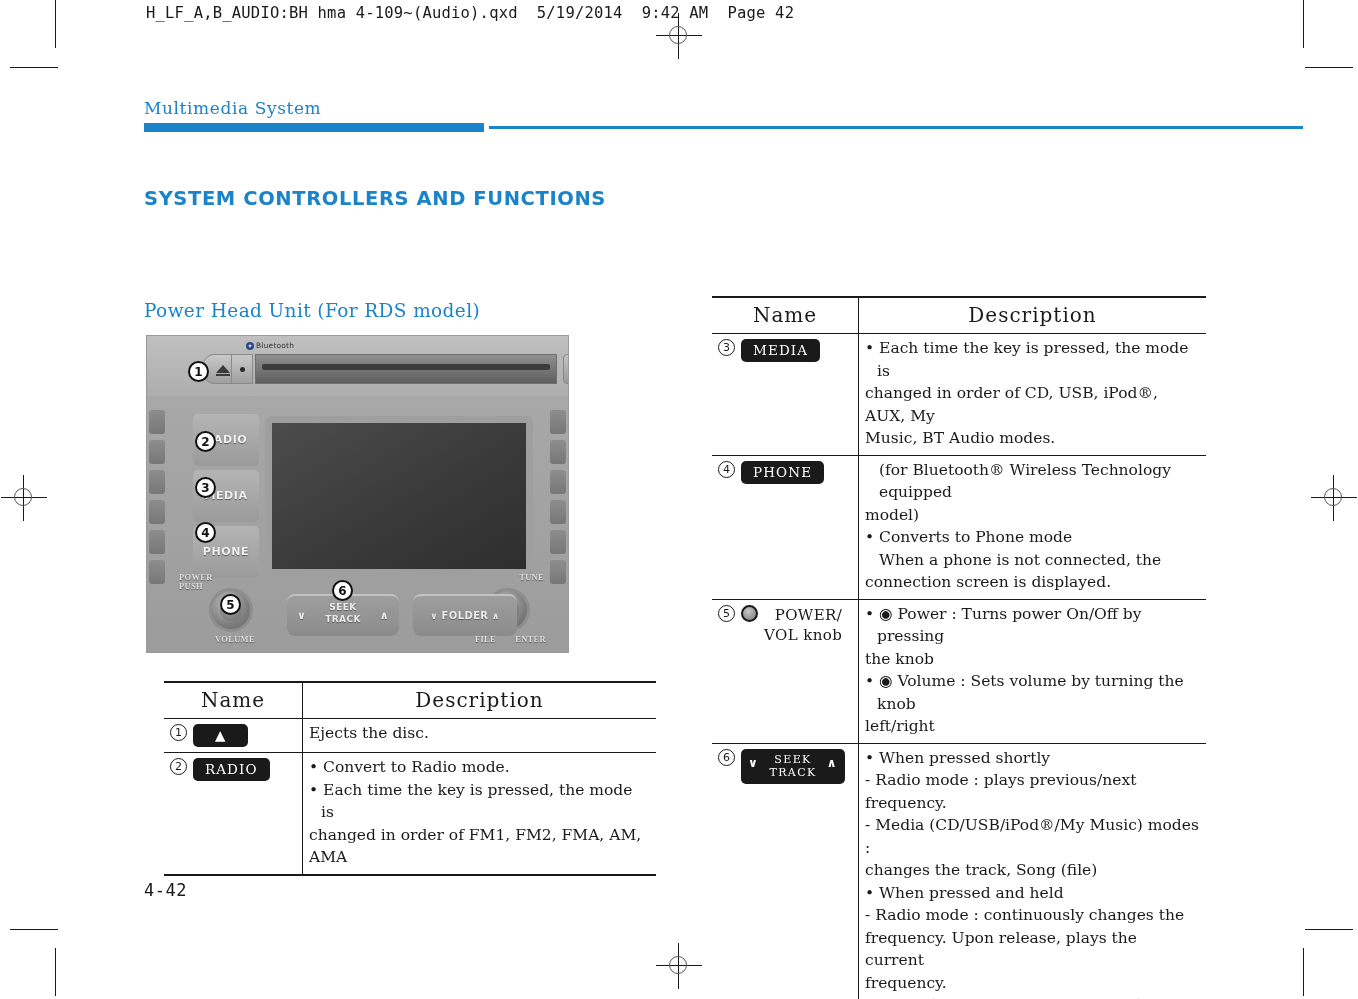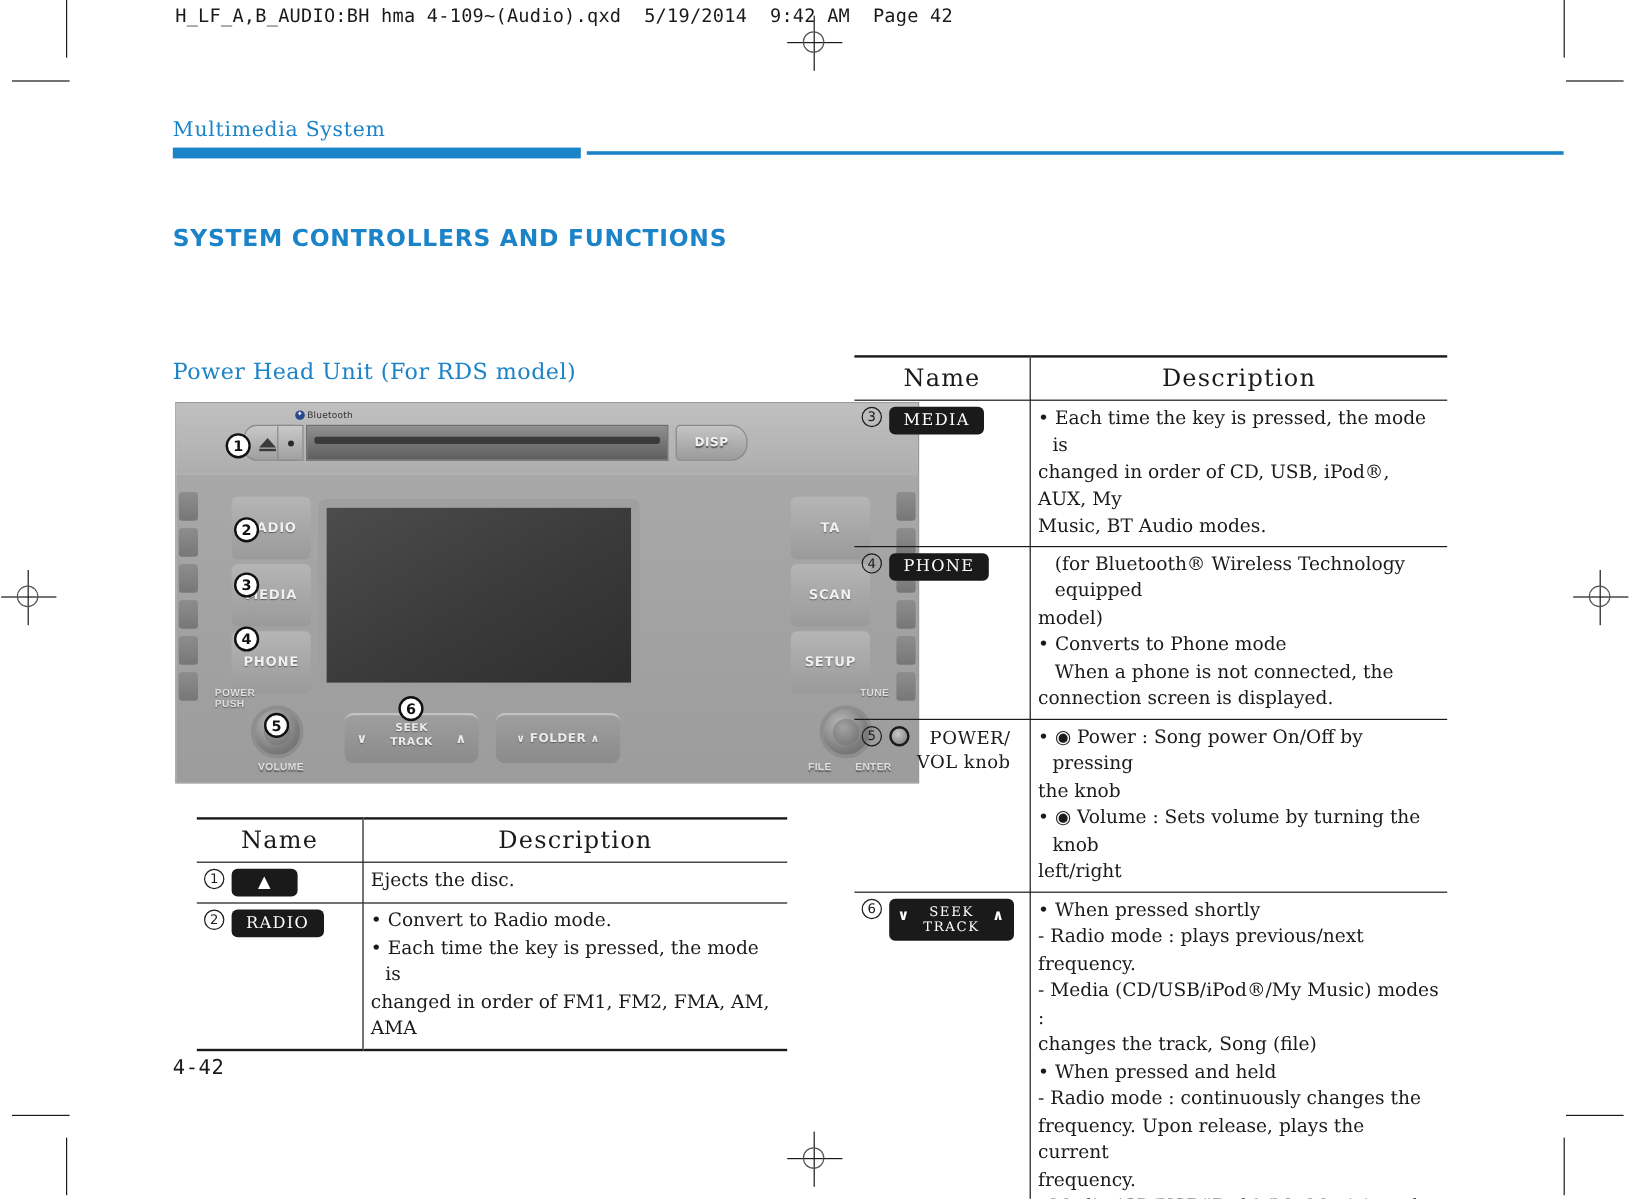--- a/index.html
+++ b/index.html
@@ -106,21 +106,21 @@
     font-family: "DejaVu Serif", serif;
     font-size: 18.5px;
     color: #1b83c8;
     letter-spacing: 0.4px;
   }
 
   
   #headunit {
     position: absolute;
     left: 146px; top: 335px;
-    width: 620px; height: 318px;
+    width: 423px; height: 318px;
     border: 1px solid #9a9a9a;
     background: linear-gradient(180deg,#b4b4b4 0%, #a9a9a9 48%, #9d9d9d 100%);
     box-sizing: border-box;
     overflow: hidden;
   }
   .hu-topband {
     position:absolute; left:0; top:0; width:100%; height:58px;
     background: linear-gradient(180deg,#c0c0c0 0%, #aeaeae 100%);
   }
   .hu-bt {
@@ -194,21 +194,21 @@
   .hu-sidekeys.l { left:46px; } .hu-sidekeys.r { right:40px; }
   .hu-key {
     height:52px; margin-bottom:4px;
     background:linear-gradient(180deg,#b5b5b5,#9a9a9a);
     border-radius:5px;
     font-family:"DejaVu Sans", sans-serif; font-size:11px; font-weight:bold;
     color:#f0f0f0; text-align:center; line-height:52px; letter-spacing:.6px;
     text-shadow:0 1px 1px #5c5c5c;
   }
   .hu-lab {
-    position:absolute; font-family:Liberation Sans, sans-serif;
+    position:absolute; font-family:Liberation Serif, serif;
     font-size:8.5px; font-weight:bold; color:#dedede; letter-spacing:.3px;
     text-shadow:0 1px 1px #5c5c5c;
     text-align:right;
   }
   .hu-knob {
     position:absolute; width:44px; height:44px; border-radius:50%;
     background: radial-gradient(circle at 38% 32%, #b9b9b9, #7d7d7d 62%, #646464 100%);
     border:3px solid #8e8e8e; box-sizing:border-box;
   }
   .hu-knob:after{
@@ -392,25 +392,20 @@
       </div>
 
       <div class="hu-sidekeys l">
         <div class="hu-key">RADIO</div>
         <div class="hu-key">MEDIA</div>
         <div class="hu-key">PHONE</div>
       </div>
 
       <div class="hu-screen"></div>
 
-      <div class="hu-sidekeys r">
-        <div class="hu-key">TA</div>
-        <div class="hu-key">SCAN</div>
-        <div class="hu-key">SETUP</div>
-      </div>
 
       <div class="hu-lab" style="left:32px; top:176px;">POWER</div>
       <div class="hu-lab" style="left:32px; top:185px;">PUSH</div>
       <div class="hu-lab" style="left:32px; top:238px;margin-left:36px;">VOLUME</div>
       <div class="hu-lab" style="right:24px; top:176px;">TUNE</div>
       <div class="hu-lab" style="right:72px; top:238px;">FILE</div>
       <div class="hu-lab" style="right:22px; top:238px;">ENTER</div>
 
       <div class="hu-knob" style="left:62px; top:192px;"></div>
       <div class="hu-knob" style="right:38px; top:192px;"></div>
@@ -522,21 +517,21 @@
             <span class="circnum">5</span>
             <span class="knobicon"></span>
             <span class="nametext ralign">
               <span>POWER/</span><br>
               <span>VOL knob</span>
             </span>
           </div>
         </td>
         <td>
           <div class="desc">
-            <div class="bullet-line">• ◉ Power : Song power On/Off by pressing</div>
+            <div class="bullet-line">• ◉ Power : Turns power On/Off by pressing</div>
             <div>the knob</div>
             <div class="bullet-line">• ◉ Volume : Sets volume by turning the knob</div>
             <div>left/right</div>
           </div>
         </td>
       </tr>
 
       <tr>
         <td class="c-name">
           <div class="namecell">

